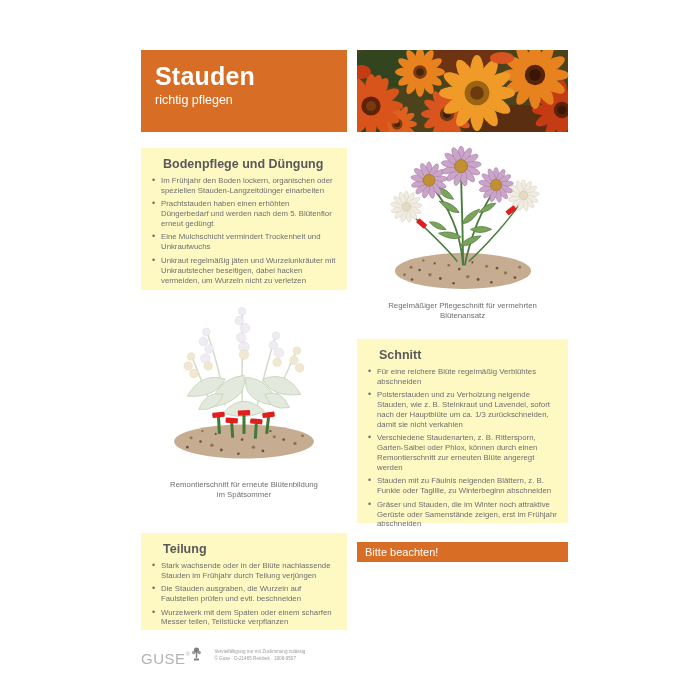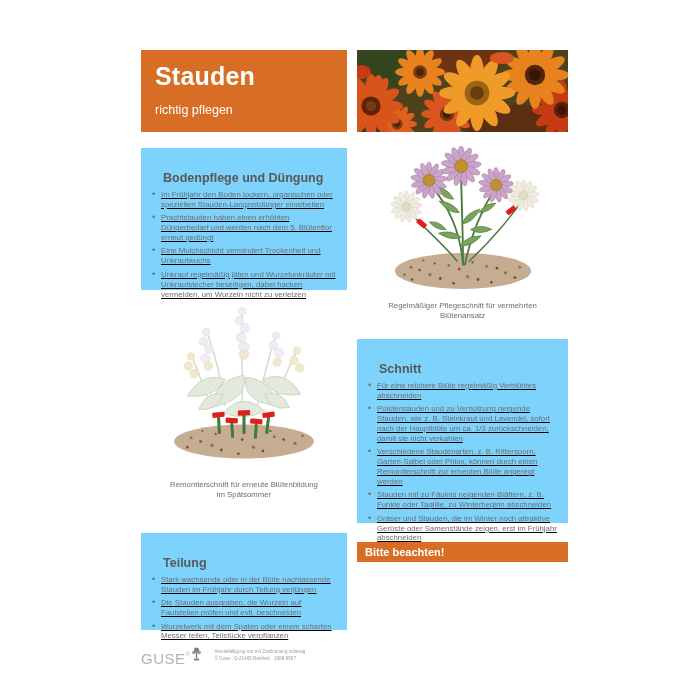--- a/index.html
+++ b/index.html
@@ -3,47 +3,47 @@
 <meta charset="utf-8">
 <style>
   html,body{margin:0;padding:0;background:#ffffff;}
   .canvas{position:relative;width:576px;height:700px;background:#ffffff;
           font-family:"Liberation Sans",sans-serif;overflow:hidden;border-radius:17px;}
 
   
   .title-block{position:absolute;left:141px;top:50px;width:206px;height:82px;
                background:#D86E26;color:#fff;box-sizing:border-box;padding:13px 0 0 14px;}
   .title-block h1{margin:0;font-size:25px;line-height:1.1;font-weight:700;letter-spacing:.2px;}
-  .title-block .sub{margin-top:12px;font-size:12.5px;font-weight:400;}
+  .title-block .sub{margin-top:2px;font-size:12.5px;font-weight:400;}
 
   .photo{position:absolute;left:357px;top:50px;width:211px;height:82px;overflow:hidden;}
   .photo svg{display:block;}
 
   
-  .panel{position:absolute;background:#7dd3fc;box-sizing:border-box;padding:23px 10px 8px 10px;}
+  .panel{position:absolute;background:#fef9c3;box-sizing:border-box;padding:9px 10px 8px 10px;}
   .panel h2{margin:0 0 5px 12px;font-size:12.5px;font-weight:700;color:#58595B;}
-  .panel ul,.notice ul{list-style:none;margin:0;padding:0;text-decoration:underline;}
+  .panel ul,.notice ul{list-style:none;margin:0;padding:0;}
   .panel li,.notice li{position:relative;padding-left:10px;font-size:7.8px;line-height:1.27;
       color:#6D6E70;margin-bottom:3.5px;}
   .panel li::before,.notice li::before{content:"\2022";position:absolute;left:1px;top:-1px;
       font-size:9px;color:#6D6E70;}
 
   .panel.boden  {left:141px;top:148px;width:206px;height:142px;}
   .panel.schnitt{left:357px;top:339px;width:211px;height:184px;}
   .panel.teilung{left:141px;top:533px;width:206px;height:97px;}
 
   
   .figure{position:absolute;text-align:center;}
   .fig1{left:357px;top:146px;width:211px;}
   .fig2{left:141px;top:292px;width:206px;}
   .figure .caption{margin:4px auto 0;width:150px;font-size:7.8px;line-height:1.3;color:#6D6E70;}
 
   
   .notice{position:absolute;left:357px;top:542px;width:211px;}
-  .notice .bar{background:#D86E26;color:#fff;font-size:11px;font-weight:700;
+  .notice .bar{background:#D86E26;color:#fff;font-size:11px;font-weight:400;
       height:20px;line-height:20px;padding-left:8px;}
   .notice ul{margin-top:6px;}
   .notice li{width:200px;}
 
   
   .footer{position:absolute;left:141px;top:646px;width:320px;display:flex;align-items:flex-start;}
   .brand{font-size:15px;color:#B3B3B3;letter-spacing:.5px;line-height:16px;}
   .brand sup{font-size:6px;vertical-align:8px;}
   .brand-icon{margin:1px 2px 0 1px;}
   .fineprint{margin-left:10px;font-size:4.6px;line-height:1.5;color:#9B9B9B;padding-top:3px;}

